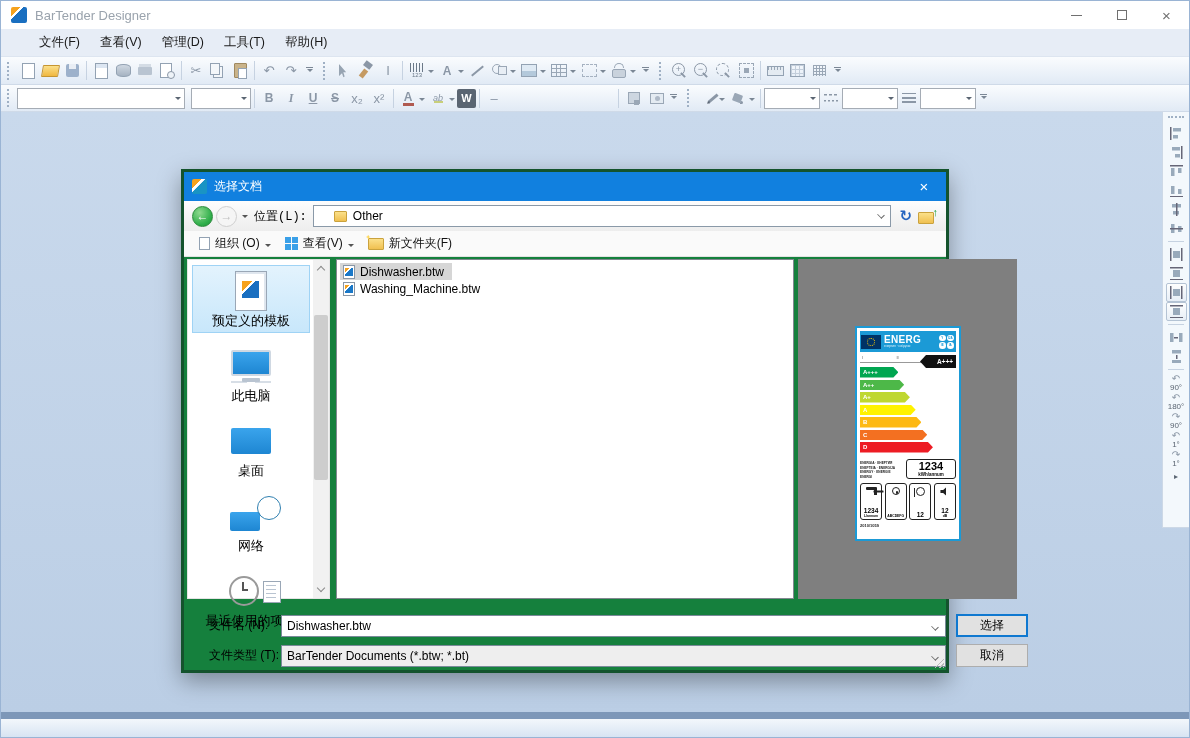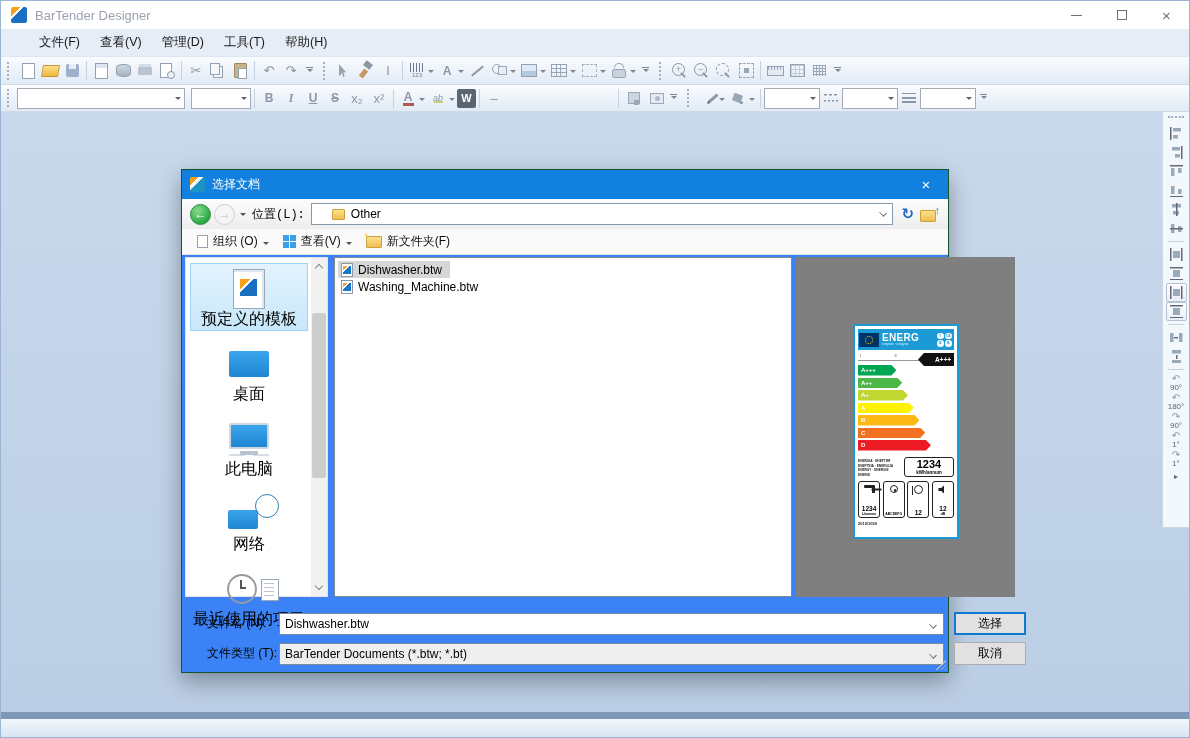--- a/index.html
+++ b/index.html
@@ -143,21 +143,21 @@
   .ra-sph::before{background-image:linear-gradient(#9ab,#9ab),linear-gradient(#9ab,#9ab),linear-gradient(#667,#667);
     background-size:3.5px 9px,3.5px 9px,4px 1.5px;background-position:0 2px,right 0 top 2px,4.5px 6px;}
   .ra-spv::before{background-image:linear-gradient(#9ab,#9ab),linear-gradient(#9ab,#9ab),linear-gradient(#667,#667);
     background-size:9px 3.5px,9px 3.5px,1.5px 4px;background-position:2px 0,2px bottom,6px 4.5px;}
   .rot-item{display:flex;flex-direction:column;align-items:center;margin:1px 0;cursor:default;}
   .rot-glyph{font-size:10px;color:#8b97a6;line-height:9px;}
   .rot-label{font-size:8px;color:#5a6572;line-height:9px;}
   .rtb-expand{margin-top:3px;font-size:8px;color:#5a6572;}
 
   
-  .dialog{position:absolute;left:180px;top:168px;width:768px;height:504px;background:#3b82f6;border:1px solid #14532d;box-shadow:0 8px 22px rgba(0,0,0,.35);}
+  .dialog{position:absolute;left:180px;top:168px;width:768px;height:504px;background:#15803d;border:3px solid #14532d;box-shadow:0 8px 22px rgba(0,0,0,.35);}
   .dlg-title{position:absolute;left:0;top:0;width:100%;height:29px;background:#1180df;display:flex;align-items:center;padding-left:8px;}
   .dlg-logo{width:15px;height:15px;border-radius:2px;background:linear-gradient(135deg,#f6a21d 0 30%,#ffffff 30% 40%,#e8eef5 40% 44%,#1994c4 44%);margin-right:7px;}
   .dlg-title-text{color:#fff;font-size:12px;}
   .dlg-close{position:absolute;right:0;top:0;width:44px;height:29px;display:flex;align-items:center;justify-content:center;color:#fff;font-size:15px;}
   .dlg-nav{position:absolute;left:0;top:29px;width:100%;height:30px;background:linear-gradient(#fdfdfd,#ededed);display:flex;align-items:center;padding:0 8px;}
   .nav-back{width:21px;height:21px;border-radius:50%;background:radial-gradient(circle at 35% 30%,#8ed98e,#2fae4a 65%,#1d8f38);border:1px solid #2a8a3a;color:#fff;font-size:12px;display:flex;align-items:center;justify-content:center;flex:none;}
   .nav-fwd{width:21px;height:21px;border-radius:50%;background:#f5f5f5;border:1px solid #cfcfcf;color:#c0c0c0;font-size:12px;display:flex;align-items:center;justify-content:center;margin-left:3px;flex:none;}
   .nav-dd{width:0;height:0;border:3.5px solid transparent;border-top-color:#555;margin:3px 4px 0 5px;flex:none;}
   .nav-label{font-size:12px;color:#000;margin:0 6px 0 2px;flex:none;font-family:Liberation Mono, monospace;}
   .addr{flex:1;height:22px;background:#fff;border:1px solid #8a99a8;display:flex;align-items:center;padding:0 20px;position:relative;}
@@ -179,21 +179,21 @@
   .cmd-newfolder{position:relative;width:16px;height:12px;background:linear-gradient(#fbe08a,#f0c050);border:1px solid #caa23d;border-radius:1px;}
   .cmd-newfolder::after{content:"";position:absolute;left:-3px;top:-4px;width:5px;height:5px;background:#ffd23e;clip-path:polygon(50% 0,62% 38%,100% 50%,62% 62%,50% 100%,38% 62%,0 50%,38% 38%);}
   .cmd-dd{width:0;height:0;border:3.5px solid transparent;border-top-color:#555;margin-top:6px;}
 
   
   .sidebar{position:absolute;left:3px;top:87px;width:143px;height:340px;background:#fff;border:1px solid #e4e4e4;}
   .sb-items{position:absolute;left:0;top:0;width:126px;height:100%;padding-top:5px;}
   .sb-item{width:118px;margin:0 auto 7px auto;text-align:center;padding:3px 0 4px 0;border:1px solid transparent;}
   .sb-item.selected{background:linear-gradient(#e3f3fd,#c8e7fb);border:1px solid #9fd3f5;}
   .sb-icon{height:44px;display:flex;align-items:center;justify-content:center;}
-  .sb-label{font-size:16px;color:#000;line-height:15px;}
+  .sb-label{font-size:13px;color:#000;line-height:15px;}
   .sb-scroll{position:absolute;right:0;top:0;width:16px;height:100%;background:#f1f1f1;}
   .sb-arrow{width:16px;height:16px;display:flex;align-items:center;justify-content:center;}
   .sb-arrow i{width:6px;height:6px;border-right:1.5px solid #8a8a8a;border-bottom:1.5px solid #8a8a8a;}
   .sb-arrow.up i{transform:rotate(-135deg);margin-top:4px;}
   .sb-arrow.down{position:absolute;bottom:0;}
   .sb-arrow.down i{transform:rotate(45deg);margin-bottom:4px;}
   .sb-thumb{position:absolute;left:1px;top:55px;width:14px;height:165px;background:#cdcdcd;border-radius:2px;}
   
   [data-icon=template] .sb-icon::before{content:"";width:30px;height:38px;background:#fff;border:1px solid #9aa7b6;box-shadow:inset -2px 2px 0 #dfe6ee;
      background-image:linear-gradient(135deg,#f6a21d 0 30%,#ffffff 30% 40%,#1a6fc0 40%);background-size:17px 17px;background-position:6px 9px;background-repeat:no-repeat;}
@@ -507,27 +507,27 @@
       </span>
     </div>
 
     <div class="sidebar">
       <div class="sb-items">
 
       <div class="sb-item selected" data-icon="template">
             <div class="sb-icon"></div>
             <div class="sb-label">预定义的模板</div>
           </div>
+          <div class="sb-item" data-icon="pc">
+            <div class="sb-icon"></div>
+            <div class="sb-label">此电脑</div>
+          </div>
           <div class="sb-item" data-icon="desktop">
             <div class="sb-icon"></div>
             <div class="sb-label">桌面</div>
-          </div>
-          <div class="sb-item" data-icon="pc">
-            <div class="sb-icon"></div>
-            <div class="sb-label">此电脑</div>
           </div>
           <div class="sb-item" data-icon="network">
             <div class="sb-icon"></div>
             <div class="sb-label">网络</div>
           </div>
           <div class="sb-item" data-icon="recent">
             <div class="sb-icon"></div>
             <div class="sb-label">最近使用的项目</div>
           </div>
         </div>

